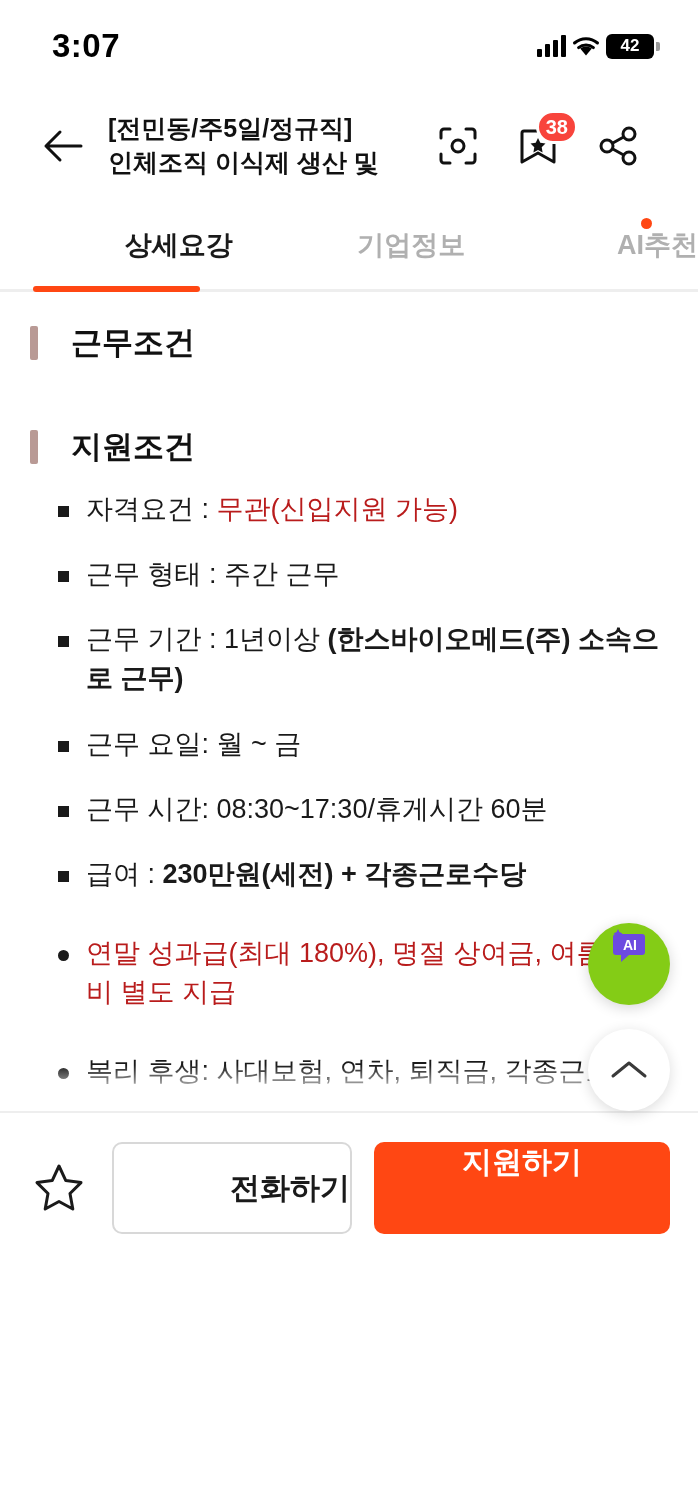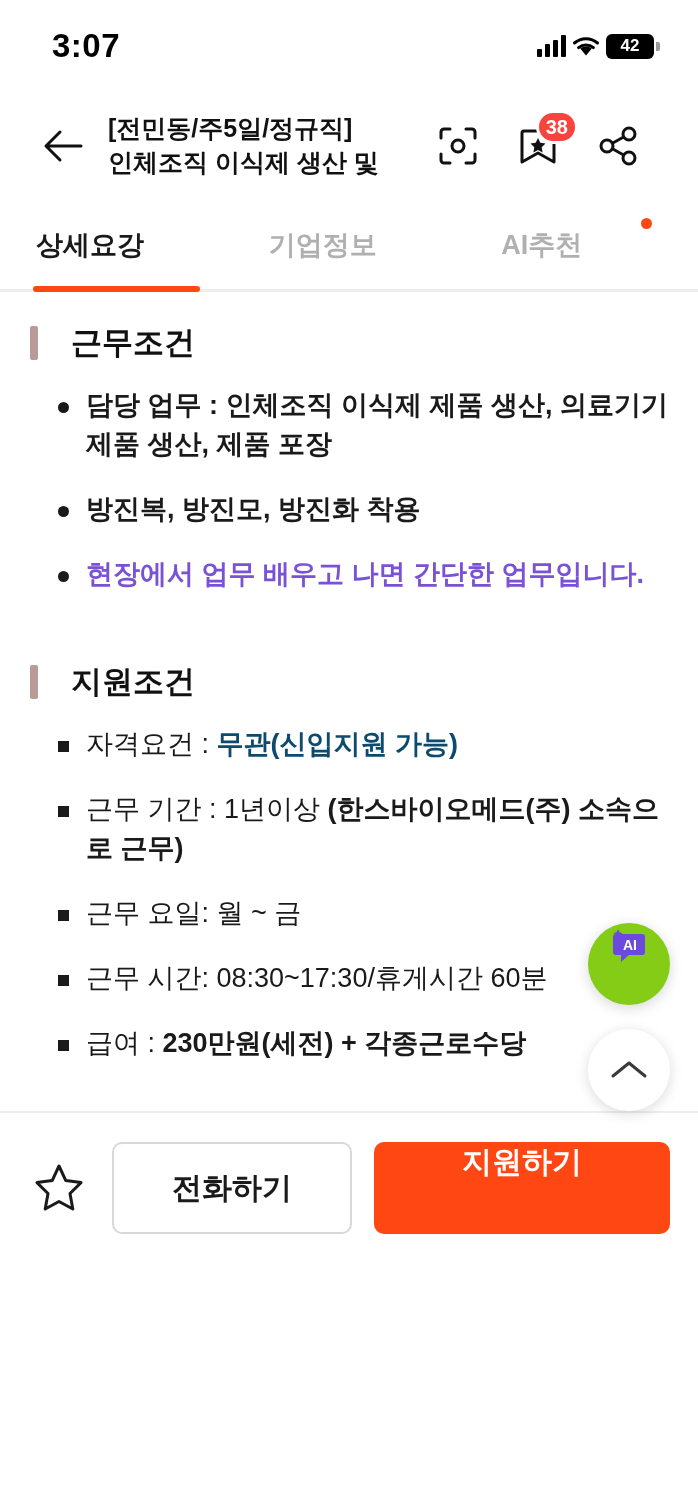--- a/index.html
+++ b/index.html
@@ -115,21 +115,21 @@
   
   .tabs {
     flex: 0 0 92px;
     display: flex;
     align-items: stretch;
     border-bottom: 3px solid #eeeeee;
     position: relative;
   }
   .tab {
     flex: 1 1 0;
-    display: flex; align-items: center; justify-content: flex-start;
+    display: flex; align-items: center; justify-content: flex-end;
     font-size: 27px;
     color: #b0b0b0;
     font-weight: 600;
     position: relative;
     cursor: pointer;
     padding-left: 36px;
   }
   .tab.active { color: #1a1a1a; font-weight: 700; }
   .tab.active:after {
     content: "";
@@ -193,21 +193,21 @@
   ul.bullets > li.square:before {
     content: "";
     position: absolute;
     left: 6px; top: 16px;
     width: 11px; height: 11px;
     background: #1a1a1a;
   }
   li.bold { font-weight: 700; }
   li .b { font-weight: 700; }
   .c-purple { color: #7a52d6; font-weight: 700; }
-  .c-red { color: #0c4a6e; font-weight: 700; }
+  .c-red { color: #b91c1c; font-weight: 400; }
   .gap-lg { height: 34px; }
 
   
   .fade {
     position: absolute;
     left: 0; right: 0; bottom: 0;
     height: 46px;
     background: linear-gradient(to bottom, rgba(255,255,255,0), #ffffff 72%);
     pointer-events: none;
   }
@@ -254,21 +254,21 @@
   }
   .btn-outline {
     flex: 0 0 240px;
     height: 92px;
     border: 2px solid #d8d8d8;
     border-radius: 10px;
     background: #fff;
     color: #1a1a1a;
     font-size: 30px;
     font-weight: 600;
-    display: flex; align-items: center; justify-content: center;
+    display: flex; align-items: center; justify-content: flex-end;
     cursor: pointer;
   }
   .btn-primary {
     flex: 1 1 auto;
     height: 92px;
     border-radius: 10px;
     background: #ff4713;
     color: #fff;
     font-size: 30px;
     font-weight: 700;
@@ -353,41 +353,33 @@
       <span class="dot"></span>
     </div>
   </div>
 
   <div class="content">
 
     <div class="section-head">
       <span class="bar"></span>
       <span class="txt">근무조건</span>
     </div>
-    <ul class="bullets">
-      <li class="disc bold">
-        <span>담당 업무 : 인체조직 이식제 제품 생산, 의료기기 제품 생산, 제품 포장</span>
-      </li>
-      <li class="disc bold">
-        <span>방진복, 방진모, 방진화 착용</span>
-      </li>
-      <li class="disc bold">
-        <span class="c-purple">현장에서 업무 배우고 나면 간단한 업무입니다.</span>
-      </li>
-    </ul>
 
     <div class="gap-lg"></div>
 
     <div class="section-head">
       <span class="bar"></span>
       <span class="txt">지원조건</span>
     </div>
     <ul class="bullets">
       <li class="square">
         <span>자격요건 : </span><span class="c-red">무관(신입지원 가능)</span>
+      </li>
+      <li class="square">
+        <span>근무 형태 : 주간 근무</span>
       </li>
       <li class="square">
         <span>근무 기간 : 1년이상 </span><span class="b">(한스바이오메드(주) 소속으로 근무)</span>
       </li>
       <li class="square">
         <span>근무 요일:  월 ~ 금</span>
       </li>
       <li class="square">
         <span>근무 시간: 08:30~17:30/휴게시간 60분</span>
       </li>

